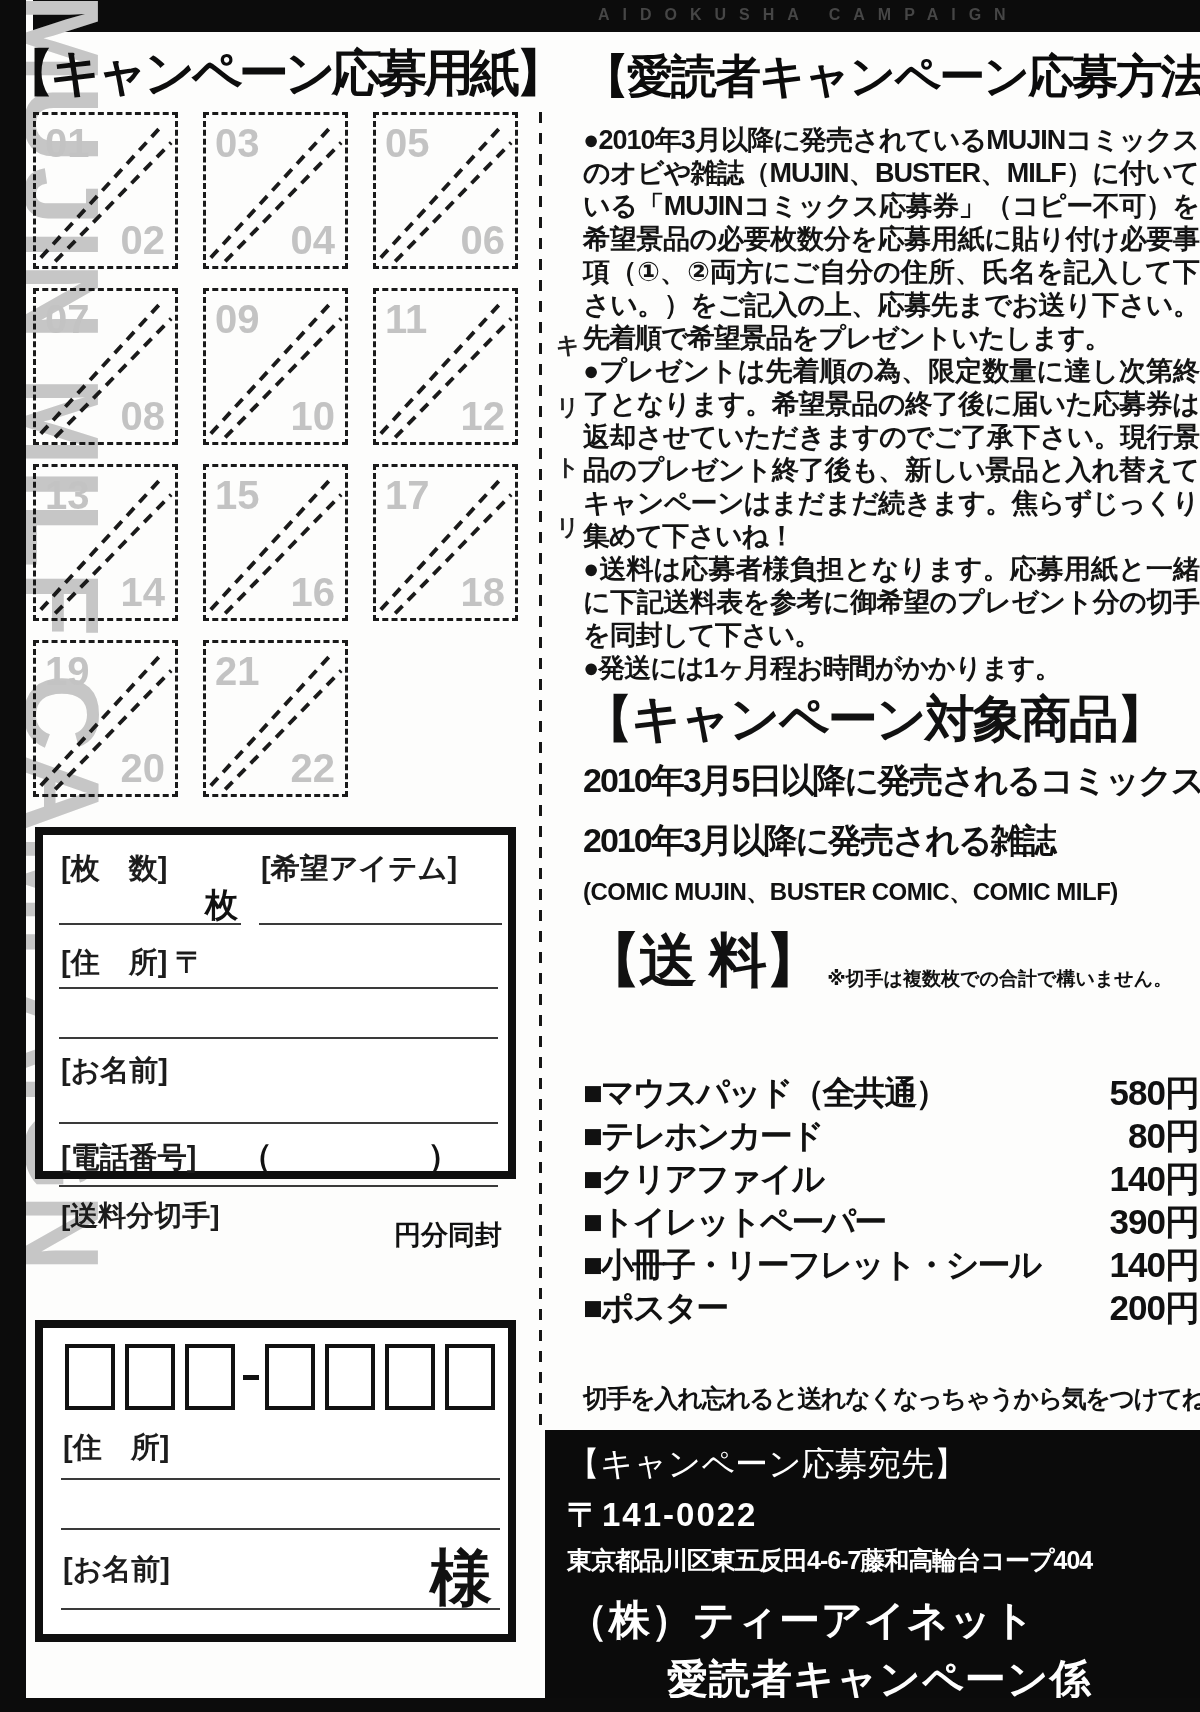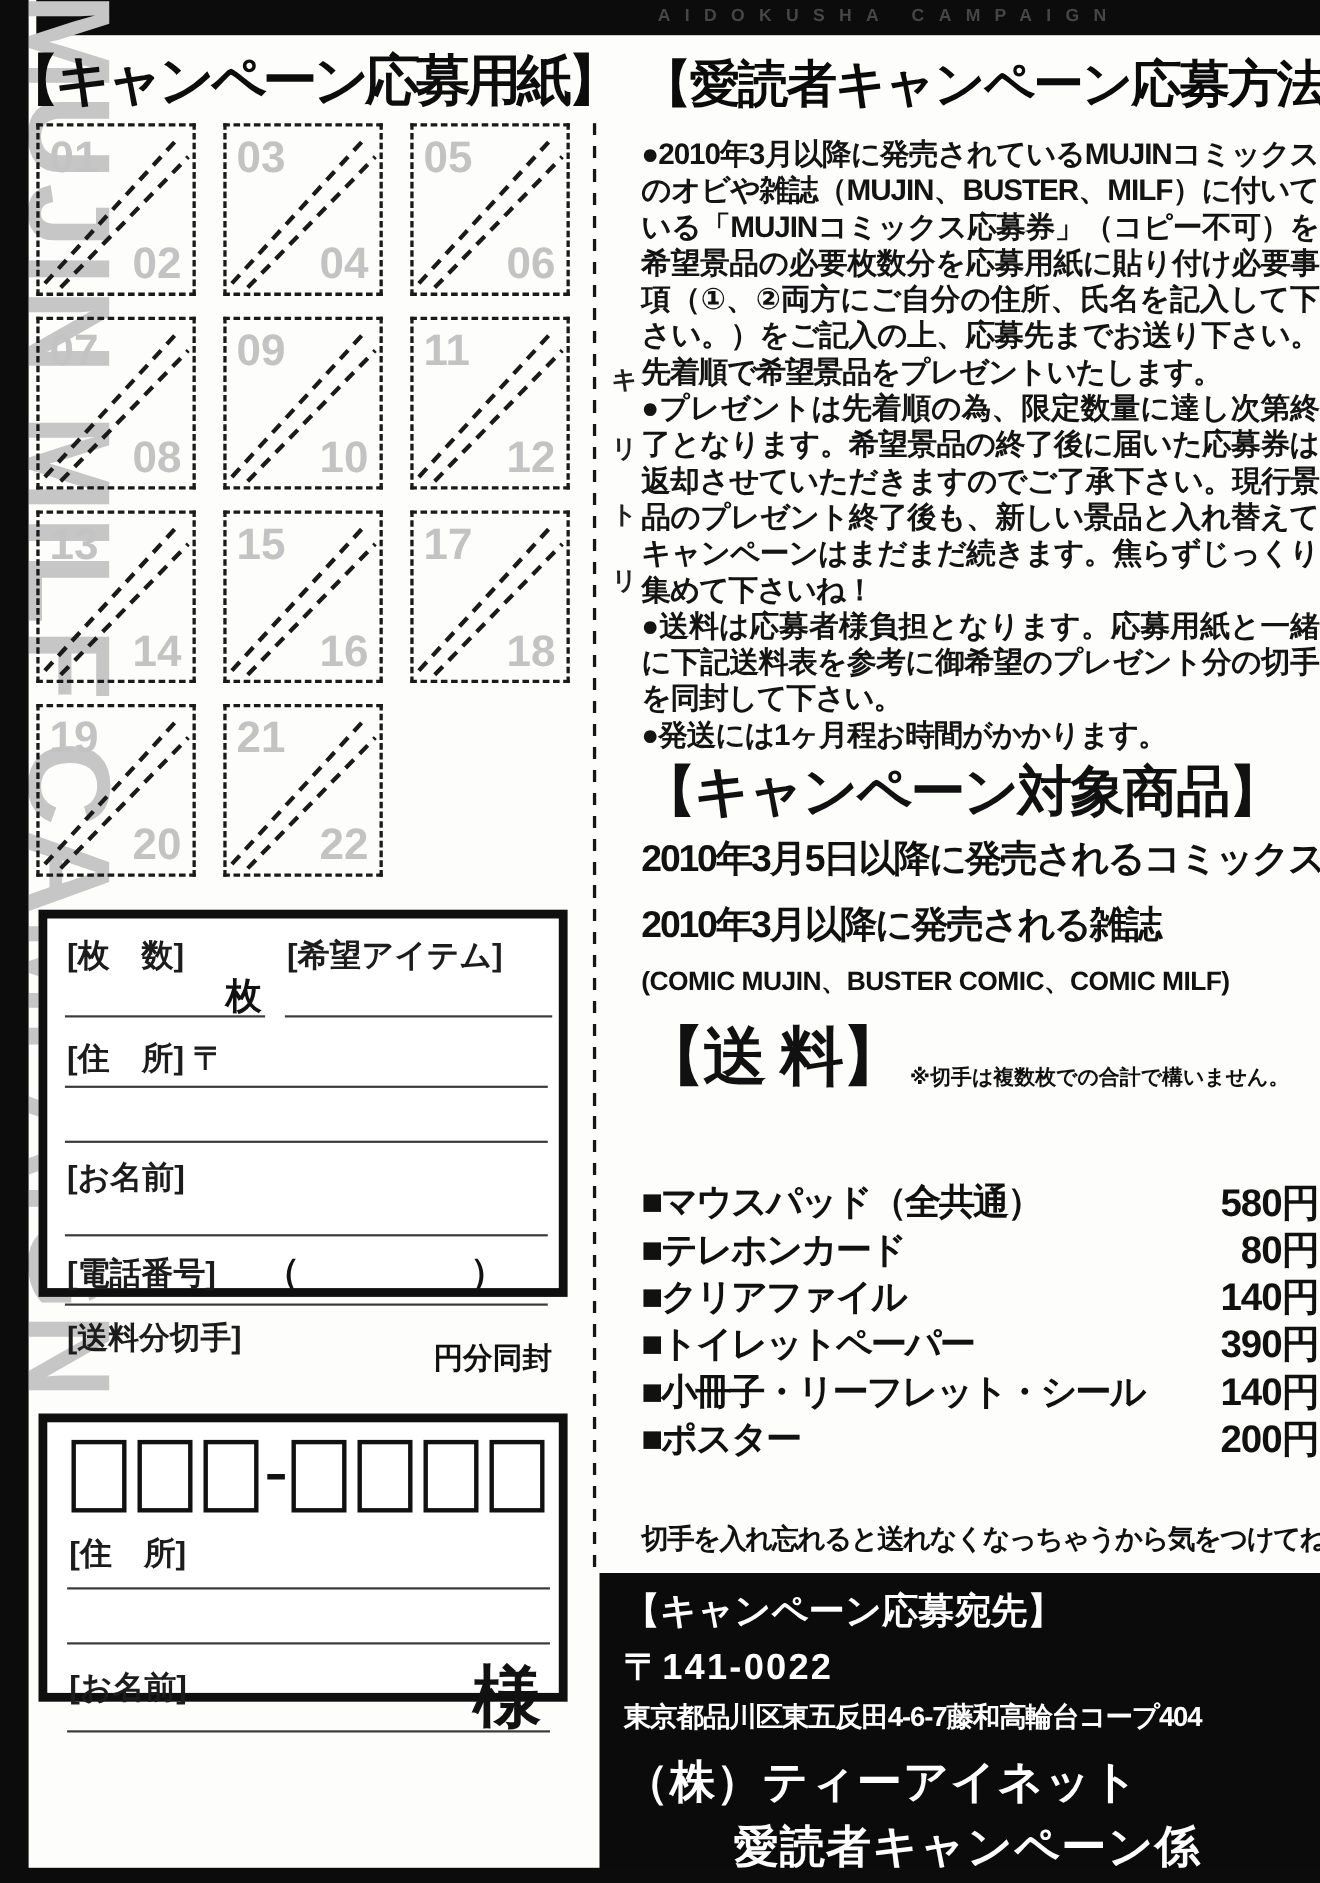--- a/index.html
+++ b/index.html
@@ -24,21 +24,21 @@
   .sheet-title{left:4px;top:40px;font-size:50px;font-weight:900;letter-spacing:-4px;white-space:nowrap;color:#0d0d0d;z-index:2;}
   .grid{left:33px;top:112px;width:485px;display:grid;grid-template-columns:repeat(3,145px);grid-auto-rows:157px;column-gap:25px;row-gap:19px;z-index:2;}
   .cell{position:relative;border:3px dashed #1a1a1a;box-sizing:border-box;}
   .cell .num{position:absolute;font-size:40px;font-weight:bold;color:#c3c3c3;line-height:1;}
   .cell .tl{left:9px;top:8px;}
   .cell .br{right:10px;bottom:6px;}
   .cell svg{position:absolute;left:0;top:0;width:100%;height:100%;}
   
   .formbox{background:#fff;border:8px solid #0f0f0f;box-sizing:border-box;z-index:2;}
   .box1{left:35px;top:827px;width:481px;height:352px;}
-  .box2{left:35px;top:1285px;width:481px;height:262px;}
+  .box2{left:35px;top:1320px;width:481px;height:322px;}
   .flabel{position:absolute;font-size:29px;font-weight:bold;color:#1c1c1c;white-space:nowrap;}
   .fline{position:absolute;height:0;border-top:2px solid #3a3a3a;}
   .unit{position:absolute;font-size:33px;font-weight:bold;}
   .parens{position:absolute;font-size:34px;font-weight:bold;letter-spacing:60px;}
   .suffix{position:absolute;font-size:27px;font-weight:bold;}
   .honor{position:absolute;font-size:62px;font-weight:900;}
   .postal-row{position:absolute;left:22px;top:16px;display:flex;align-items:center;}
   .pbox{width:50px;height:66px;border:4px solid #111;box-sizing:border-box;margin-right:10px;background:#fff;}
   .pdash{width:16px;height:5px;background:#111;margin:0 6px 0 -2px;}
   
@@ -56,21 +56,21 @@
   .target-note{top:876px;font-size:24px;font-weight:bold;letter-spacing:-0.5px;white-space:nowrap;}
   .ship-head{top:922px;display:flex;align-items:flex-end;}
   .ship-title{font-size:58px;font-weight:900;letter-spacing:-2px;white-space:nowrap;}
   .ship-note{font-size:19px;font-weight:bold;margin:0 0 8px 6px;white-space:nowrap;}
   .pricelist{top:1072px;width:616px;}
   .prow{display:flex;justify-content:space-between;align-items:center;height:43px;}
   .plabel{font-size:33px;font-weight:900;letter-spacing:-2px;white-space:nowrap;}
   .pprice{font-size:35px;font-weight:900;letter-spacing:-1px;white-space:nowrap;}
   .warn{top:1382px;font-size:25px;font-weight:900;letter-spacing:-1.5px;white-space:nowrap;}
   .addrbox{left:545px;top:1430px;width:655px;height:282px;background:#0b0b0b;color:#fff;box-sizing:border-box;padding:12px 0 0 22px;z-index:4;}
-  .addr-title{font-size:33px;font-weight:700;margin:0;white-space:nowrap;}
+  .addr-title{font-size:33px;font-weight:400;margin:0;white-space:nowrap;}
   .addr-postal{font-size:33px;font-weight:bold;letter-spacing:2px;margin:6px 0 0 0;white-space:nowrap;}
   .addr-line{font-size:25px;font-weight:900;letter-spacing:-1px;margin:6px 0 16px 0;white-space:nowrap;}
   .addr-company{font-size:41px;font-weight:900;letter-spacing:1px;margin:8px 0 0 0;white-space:nowrap;}
   .addr-section{font-size:41px;font-weight:900;letter-spacing:1px;margin:4px 0 0 100px;white-space:nowrap;}
 </style>
 </head>
 <body>
 
 <div class="abs band-top">
   <span class="abs topstrip-text">AIDOKUSHA CAMPAIGN</span>

